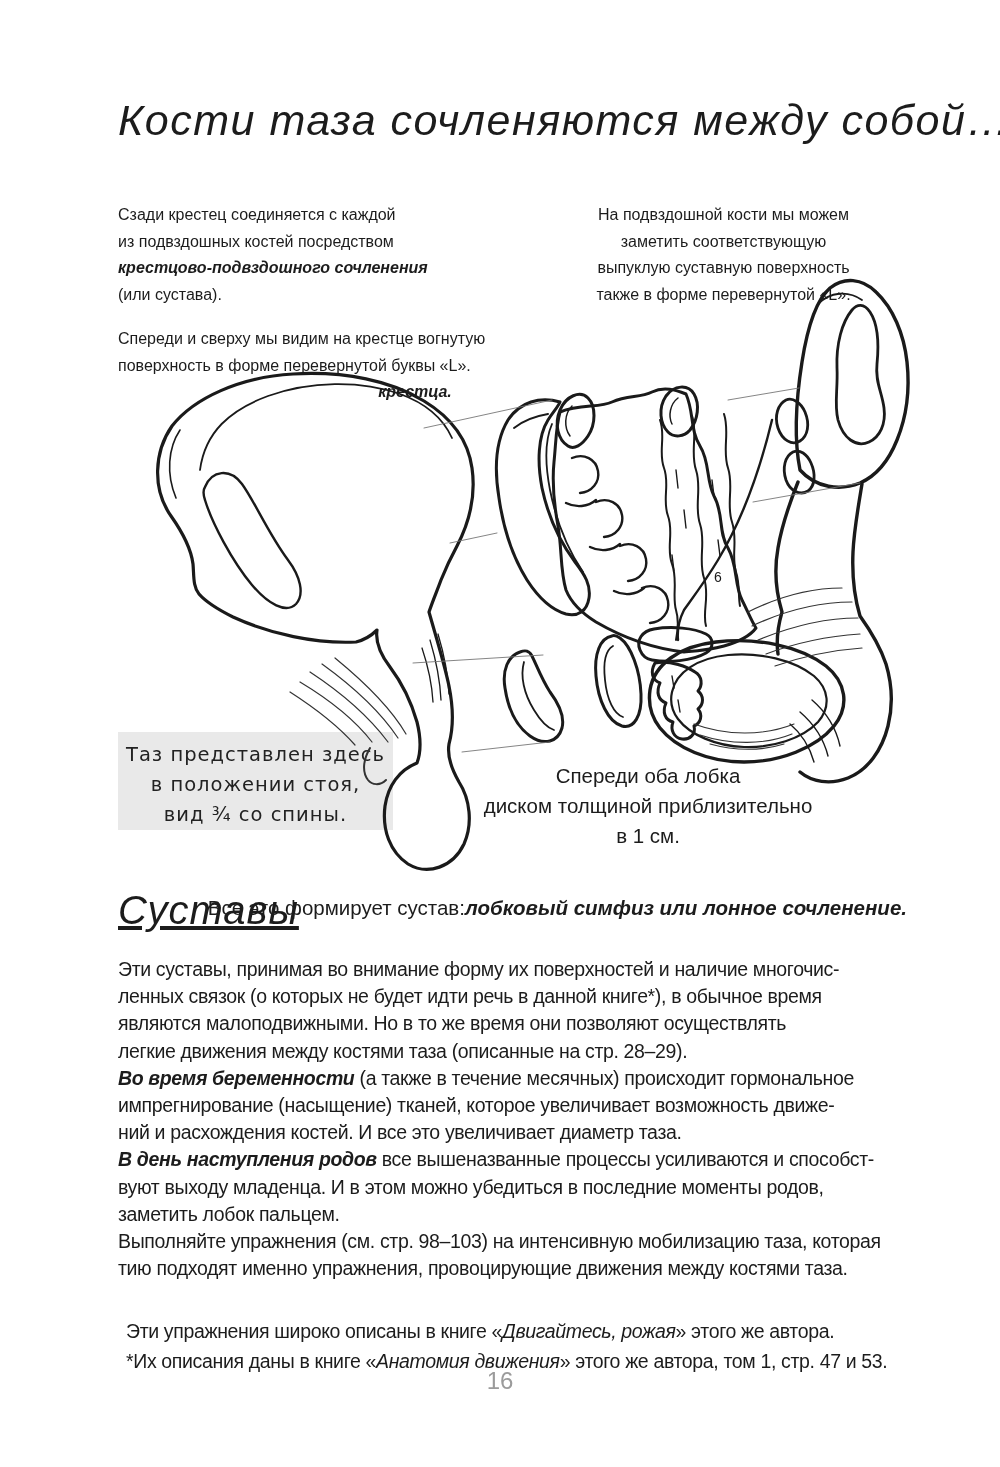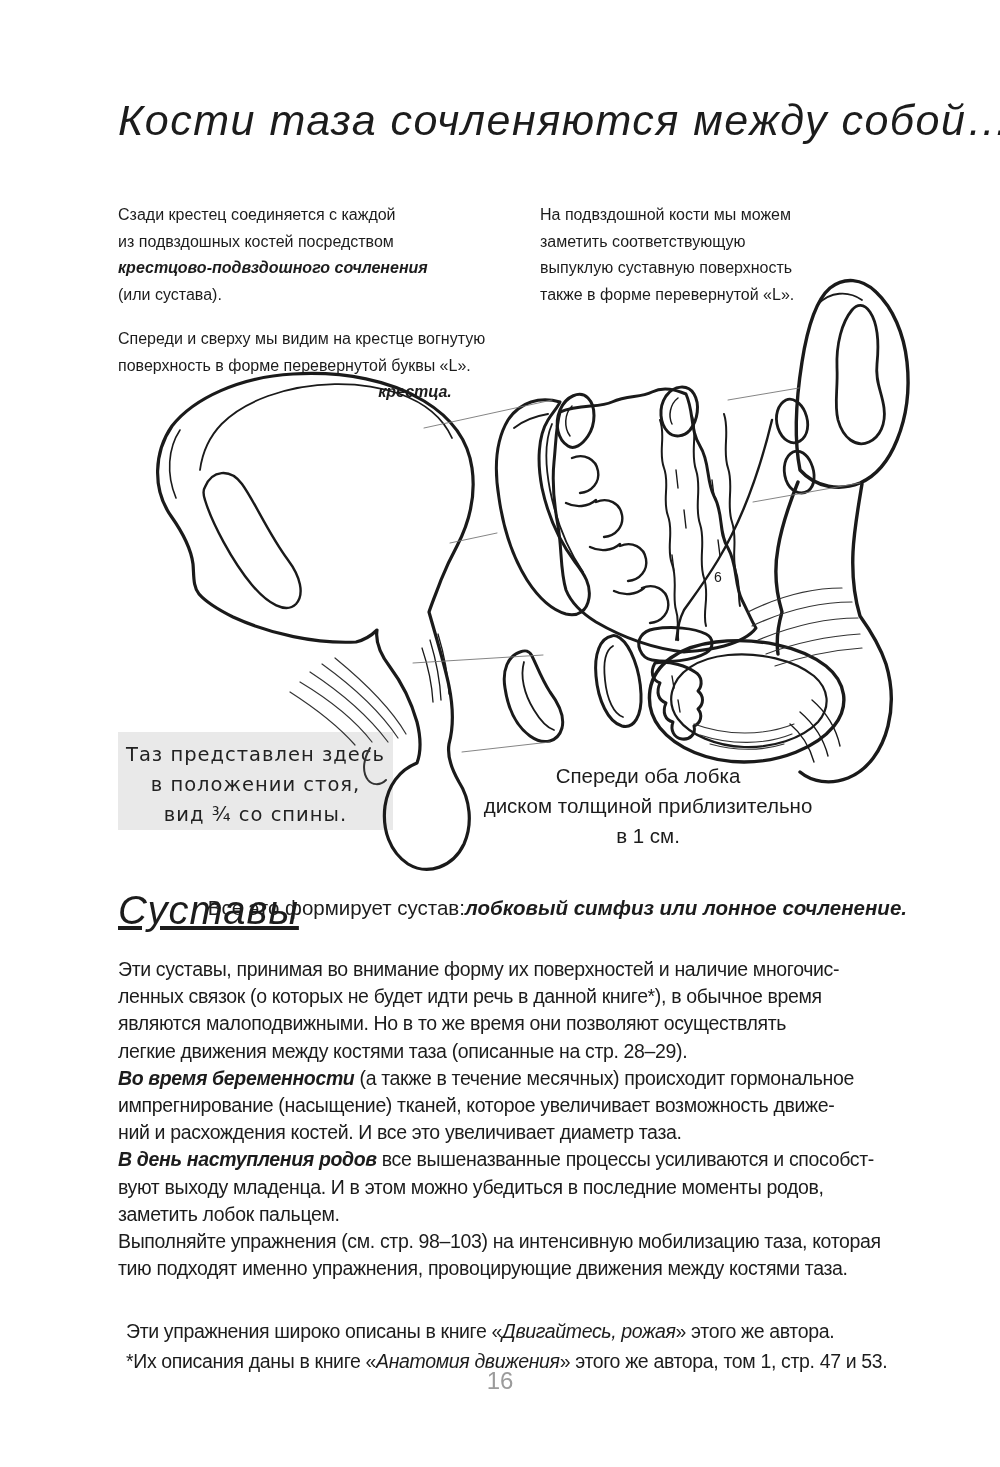--- a/index.html
+++ b/index.html
@@ -10,21 +10,21 @@
   }
   .abs{position:absolute;}
   .bi{font-weight:700;font-style:italic;}
   .it{font-style:italic;}
   h1.title{
     left:118px;top:96px;margin:0;font-weight:400;font-style:italic;
     font-size:43px;letter-spacing:1.5px;white-space:nowrap;
   }
   .para{font-size:16px;line-height:26.5px;margin-top:39px;}
   .intro-left{left:118px;top:163px;width:390px;}
-  .intro-right{left:540px;top:163px;width:367px;text-align:left;}
+  .intro-right{left:540px;top:163px;width:367px;text-align:center;}
   .sacrum-note{left:118px;top:287px;width:540px;}
   .sacrum-note .centered{width:470px;margin-left:62px;text-align:center;}
   .graybox{
     left:118px;top:732px;width:275px;height:98px;background:#e9e9e9;
     font-family:"DejaVu Sans",sans-serif;font-size:19.5px;line-height:30px;
     letter-spacing:1px;text-align:center;padding-top:8px;box-sizing:border-box;color:#222;
   }
   .symphysis-caption{left:452px;top:761px;width:392px;text-align:center;
     font-size:20.5px;line-height:30px;}
   .joint-line{left:118px;top:896px;width:789px;display:flex;

